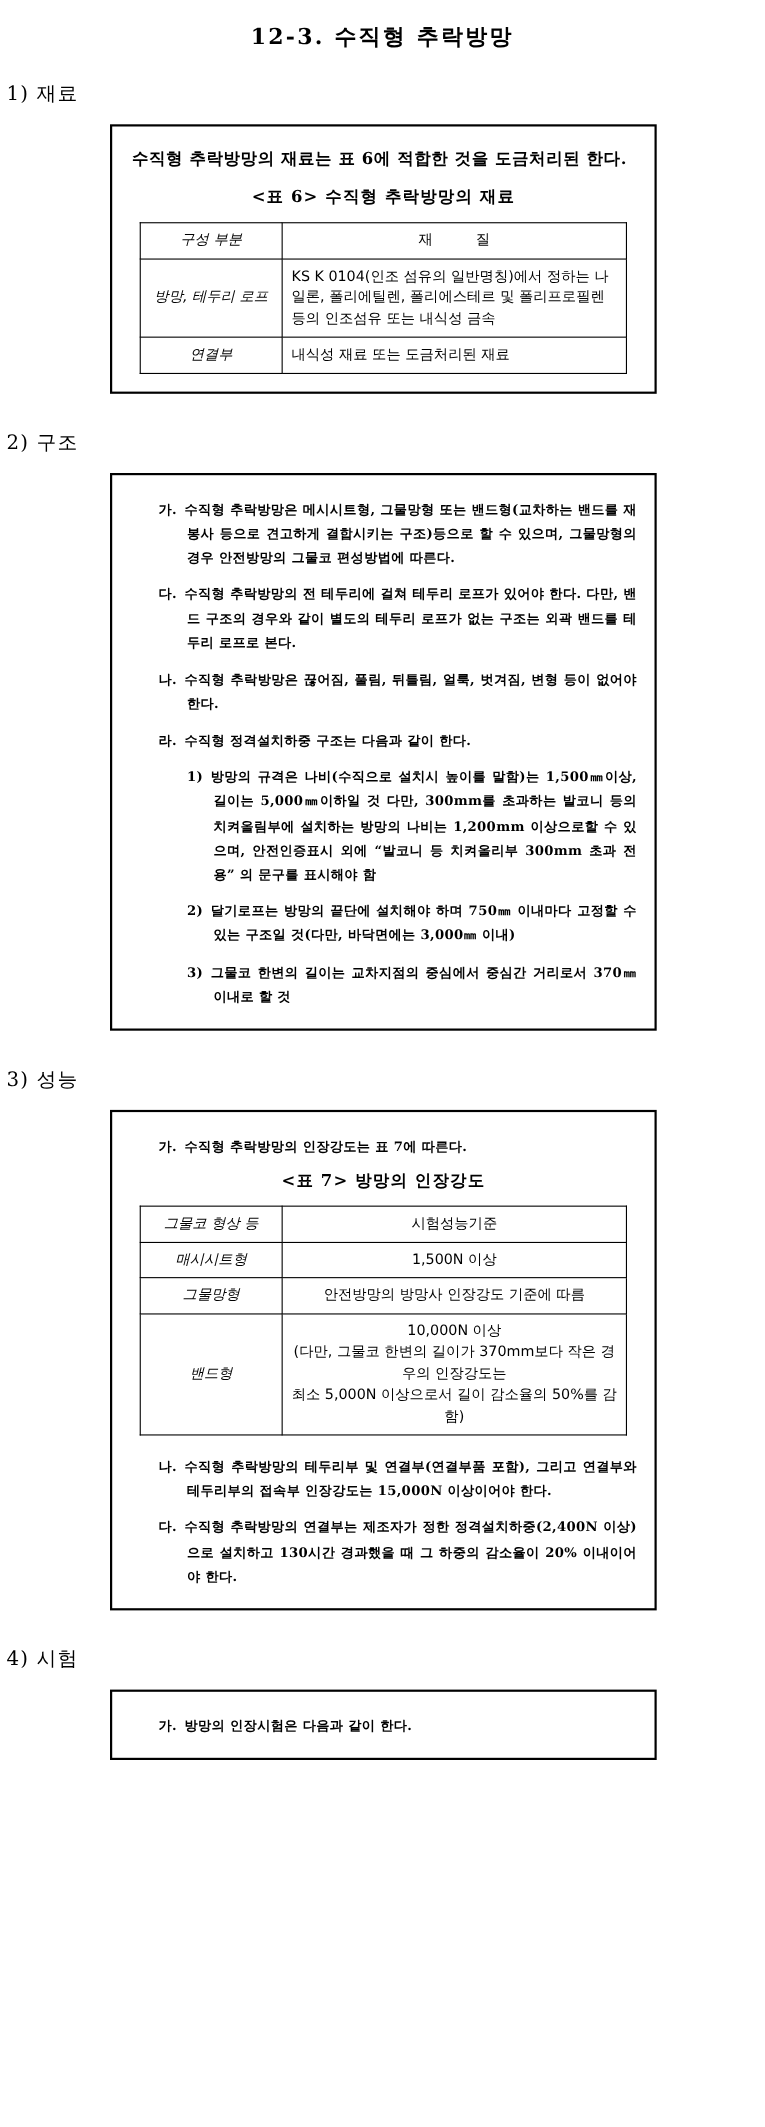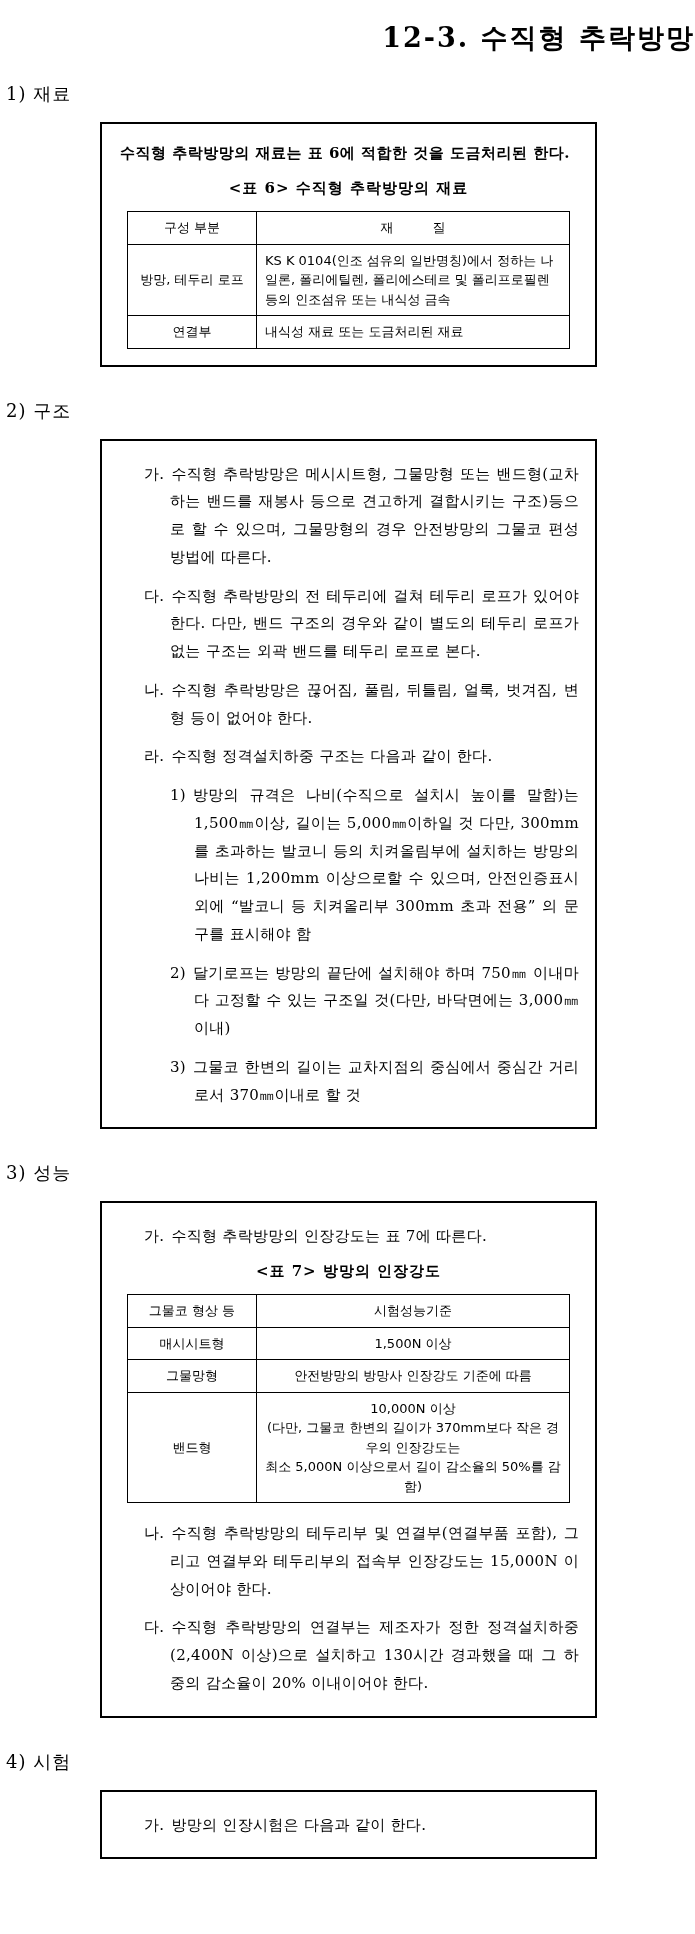--- a/index.html
+++ b/index.html
@@ -1,29 +1,29 @@
 <!DOCTYPE html>
 <html><head>
 <meta charset="utf-8">
 <style>
   html, body { margin:0; padding:0; background:#ffffff; color:#000000; }
   body { width:695px; min-height:1934px; font-family:"DejaVu Serif", serif; }
   .page { padding:12px 0 24px 0; }
-  .title { font-size:27px; font-weight:bold; text-align:right; letter-spacing:2px; margin:8px 0 26px 0; }
+  .title { font-size:20px; font-weight:bold; text-align:center; letter-spacing:2px; margin:8px 0 26px 0; }
   .section { margin-bottom:32px; }
   .sec-heading { font-size:18px; font-weight:normal; margin:0 0 16px 6px; letter-spacing:1px; }
   .box { border:2px solid #000; margin-left:100px; width:497px; box-sizing:border-box; padding:20px 16px 16px 16px; }
   .intro { font-size:15px; font-weight:bold; margin:0 0 16px 2px; letter-spacing:0.5px; }
   .caption { font-size:15px; font-weight:bold; text-align:center; margin:0 0 13px 0; letter-spacing:1px; }
   .doc-table { border-collapse:collapse; margin:0 auto; width:443px; font-family:"DejaVu Sans", sans-serif; font-size:13px; font-weight:normal; }
   .doc-table th, .doc-table td { border:1.5px solid #000; padding:6px 8px; text-align:center; vertical-align:middle; line-height:1.5; font-weight:normal; }
-  .doc-table .c1 { width:112px; }
+  .doc-table .c1 { width:112px;font-style:italic; }
   .doc-table td.left { text-align:left; }
   .multiline { white-space:pre-line; }
-  .para { font-size:15px; font-weight:normal; line-height:1.85; text-align:justify; margin:0 0 11px 0; padding-left:52px; text-indent:-26px; letter-spacing:0.3px; }
+  .para { font-size:12px; font-weight:bold; line-height:1.85; text-align:justify; margin:0 0 11px 0; padding-left:52px; text-indent:-26px; letter-spacing:0.3px; }
   .para:last-child { margin-bottom:2px; }
   .para .plabel { margin-right:7px; }
   .sub { padding-left:76px; text-indent:-24px; }
   .mt { margin-top:17px; }
 </style>
 </head>
 <body>
 
 <div class="page">
 

